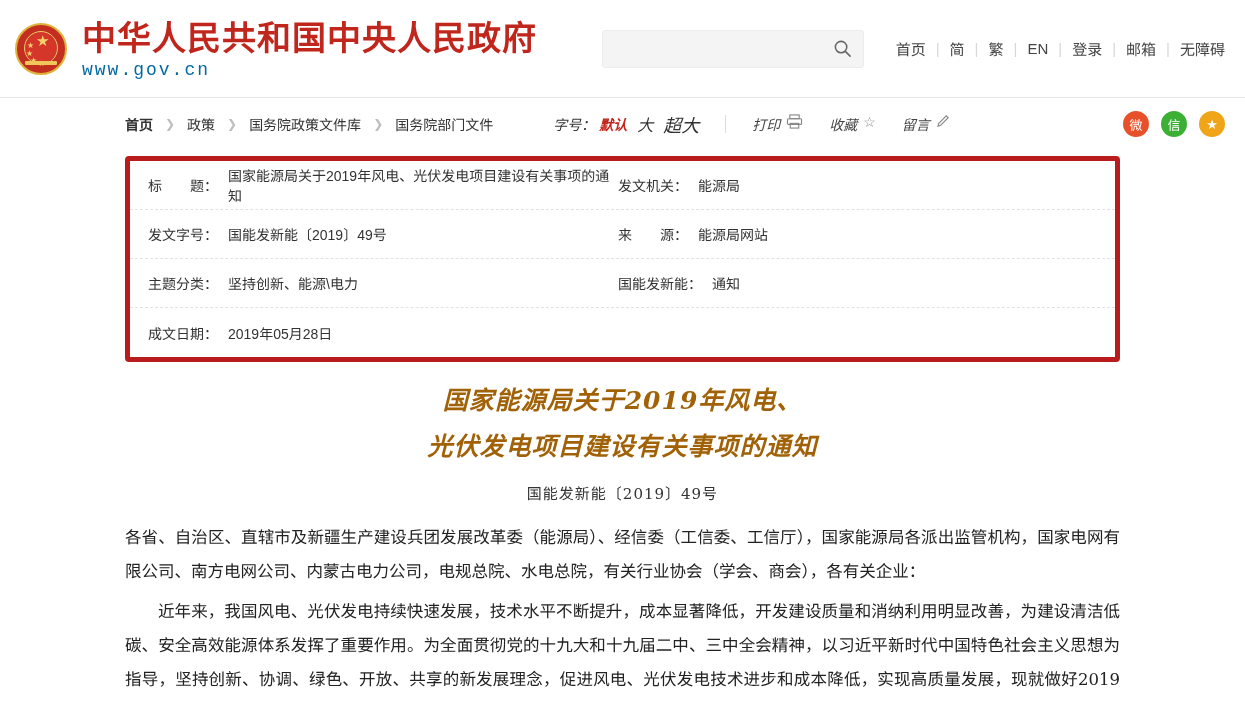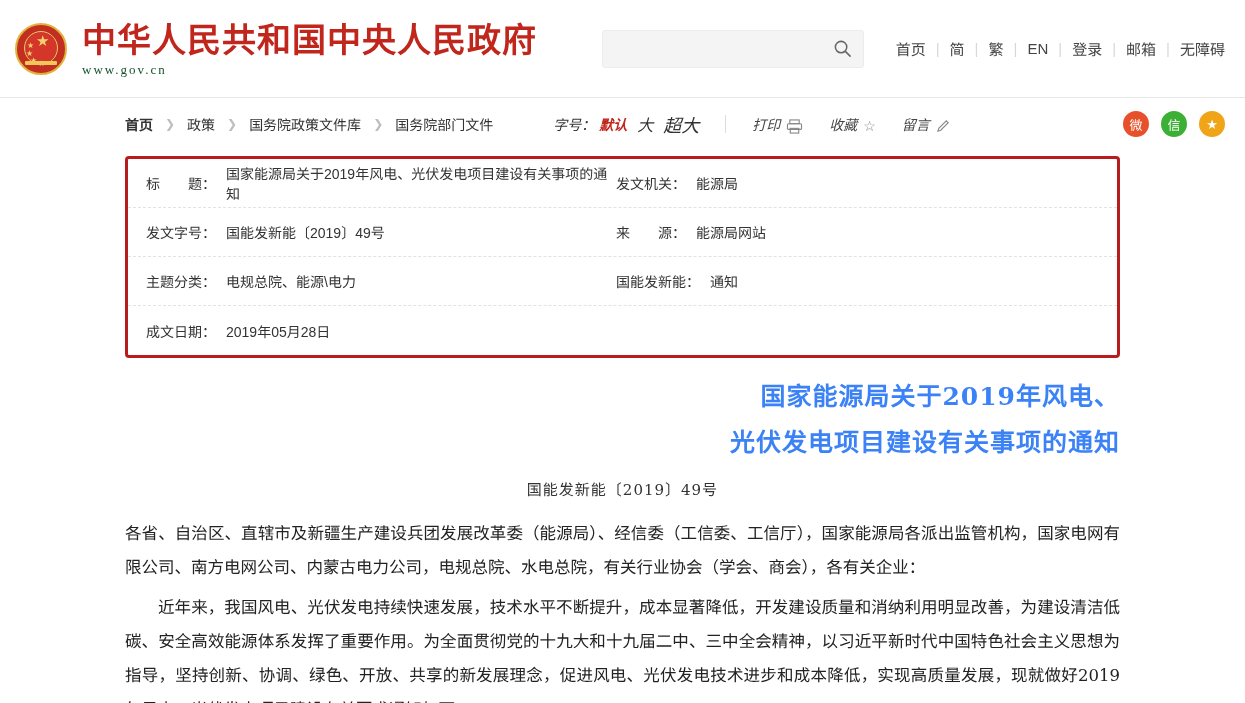--- a/index.html
+++ b/index.html
@@ -79,25 +79,25 @@
   .brand-title {
     font-family: "DejaVu Sans", "Liberation Sans", sans-serif;
     font-size: 34px;
     font-weight: bold;
     color: #c0261c;
     letter-spacing: 1px;
     line-height: 40px;
     white-space: nowrap;
   }
   .brand-sub {
-    font-size: 13px;
-    color: #14532d;
+    font-size: 18px;
+    color: #0369a1;
     letter-spacing: 2px;
     margin-top: 2px;
-    font-family: Liberation Serif, serif;
+    font-family: Liberation Mono, monospace;
   }
 
   .header-right {
     margin-left: auto;
     display: flex;
     align-items: center;
     padding-right: 10px;
   }
   .search-box {
     width: 262px;
@@ -180,21 +180,21 @@
   .tools .fs.active { color: #c0261c; font-weight: bold; }
   .tools .fs.m { font-size: 16px; margin-left: 10px; }
   .tools .fs.l { font-size: 18px; margin-left: 10px; }
   .tools .divider {
     width: 1px; height: 18px;
     background: #dcdcdc;
     margin: 0 26px;
   }
   .tool-item {
     display: flex;
-    align-items: flex-end;
+    align-items: flex-start;
     margin-right: 26px;
     color: #444;
     cursor: pointer;
   }
   .tool-item .ico { margin-left: 6px; color: #888; display: inline-flex; }
   .social { display: flex; align-items: center; margin-left: auto; }
   .social .s-btn {
     width: 26px; height: 26px;
     border-radius: 50%;
     margin-left: 12px;
@@ -203,21 +203,21 @@
     font-size: 13px;
     cursor: pointer;
   }
   .s-weibo { background: #e6512b; }
   .s-wechat { background: #3cb034; }
   .s-fav { background: #f0a417; }
 
   
   .meta-wrap {
     margin: 6px 125px 0 125px;
-    border: 3px solid #b91c1c;
+    border: 5px solid #b91c1c;
     border-radius: 4px;
     box-sizing: border-box;
   }
   .meta-row {
     display: flex;
     align-items: center;
     height: 49px;
     border-bottom: 1px dashed #e2e2e2;
     font-size: 14px;
     color: #333;
@@ -232,27 +232,28 @@
     white-space: pre;
     margin-right: 10px;
   }
   .meta-v { color: #333; }
 
   
   .doc {
     margin: 16px 125px 0 125px;
   }
   .doc-title {
-    text-align: right;
+    text-align: center;
     font-family: "DejaVu Serif", "Liberation Serif", serif;
     font-size: 25px;
     font-weight: bold;
-    color: #3b82f6;
+    color: #a16207;
     line-height: 46px;
     letter-spacing: 1px;
+    font-style: italic;
   }
   .doc-number {
     text-align: center;
     font-family: "DejaVu Serif", "Liberation Serif", serif;
     font-size: 15px;
     color: #333;
     letter-spacing: 1px;
     margin-top: 12px;
   }
   .doc-body {
@@ -385,21 +386,21 @@
       <span class="meta-v">国能发新能〔2019〕49号</span>
     </div>
     <div class="meta-cell">
       <span class="meta-k">来　　源：</span>
       <span class="meta-v">能源局网站</span>
     </div>
   </div>
   <div class="meta-row">
     <div class="meta-cell left">
       <span class="meta-k">主题分类：</span>
-      <span class="meta-v">电规总院、能源\电力</span>
+      <span class="meta-v">坚持创新、能源\电力</span>
     </div>
     <div class="meta-cell">
       <span class="meta-k">国能发新能：</span>
       <span class="meta-v">通知</span>
     </div>
   </div>
   <div class="meta-row">
     <div class="meta-cell left">
       <span class="meta-k">成文日期：</span>
       <span class="meta-v">2019年05月28日</span>

